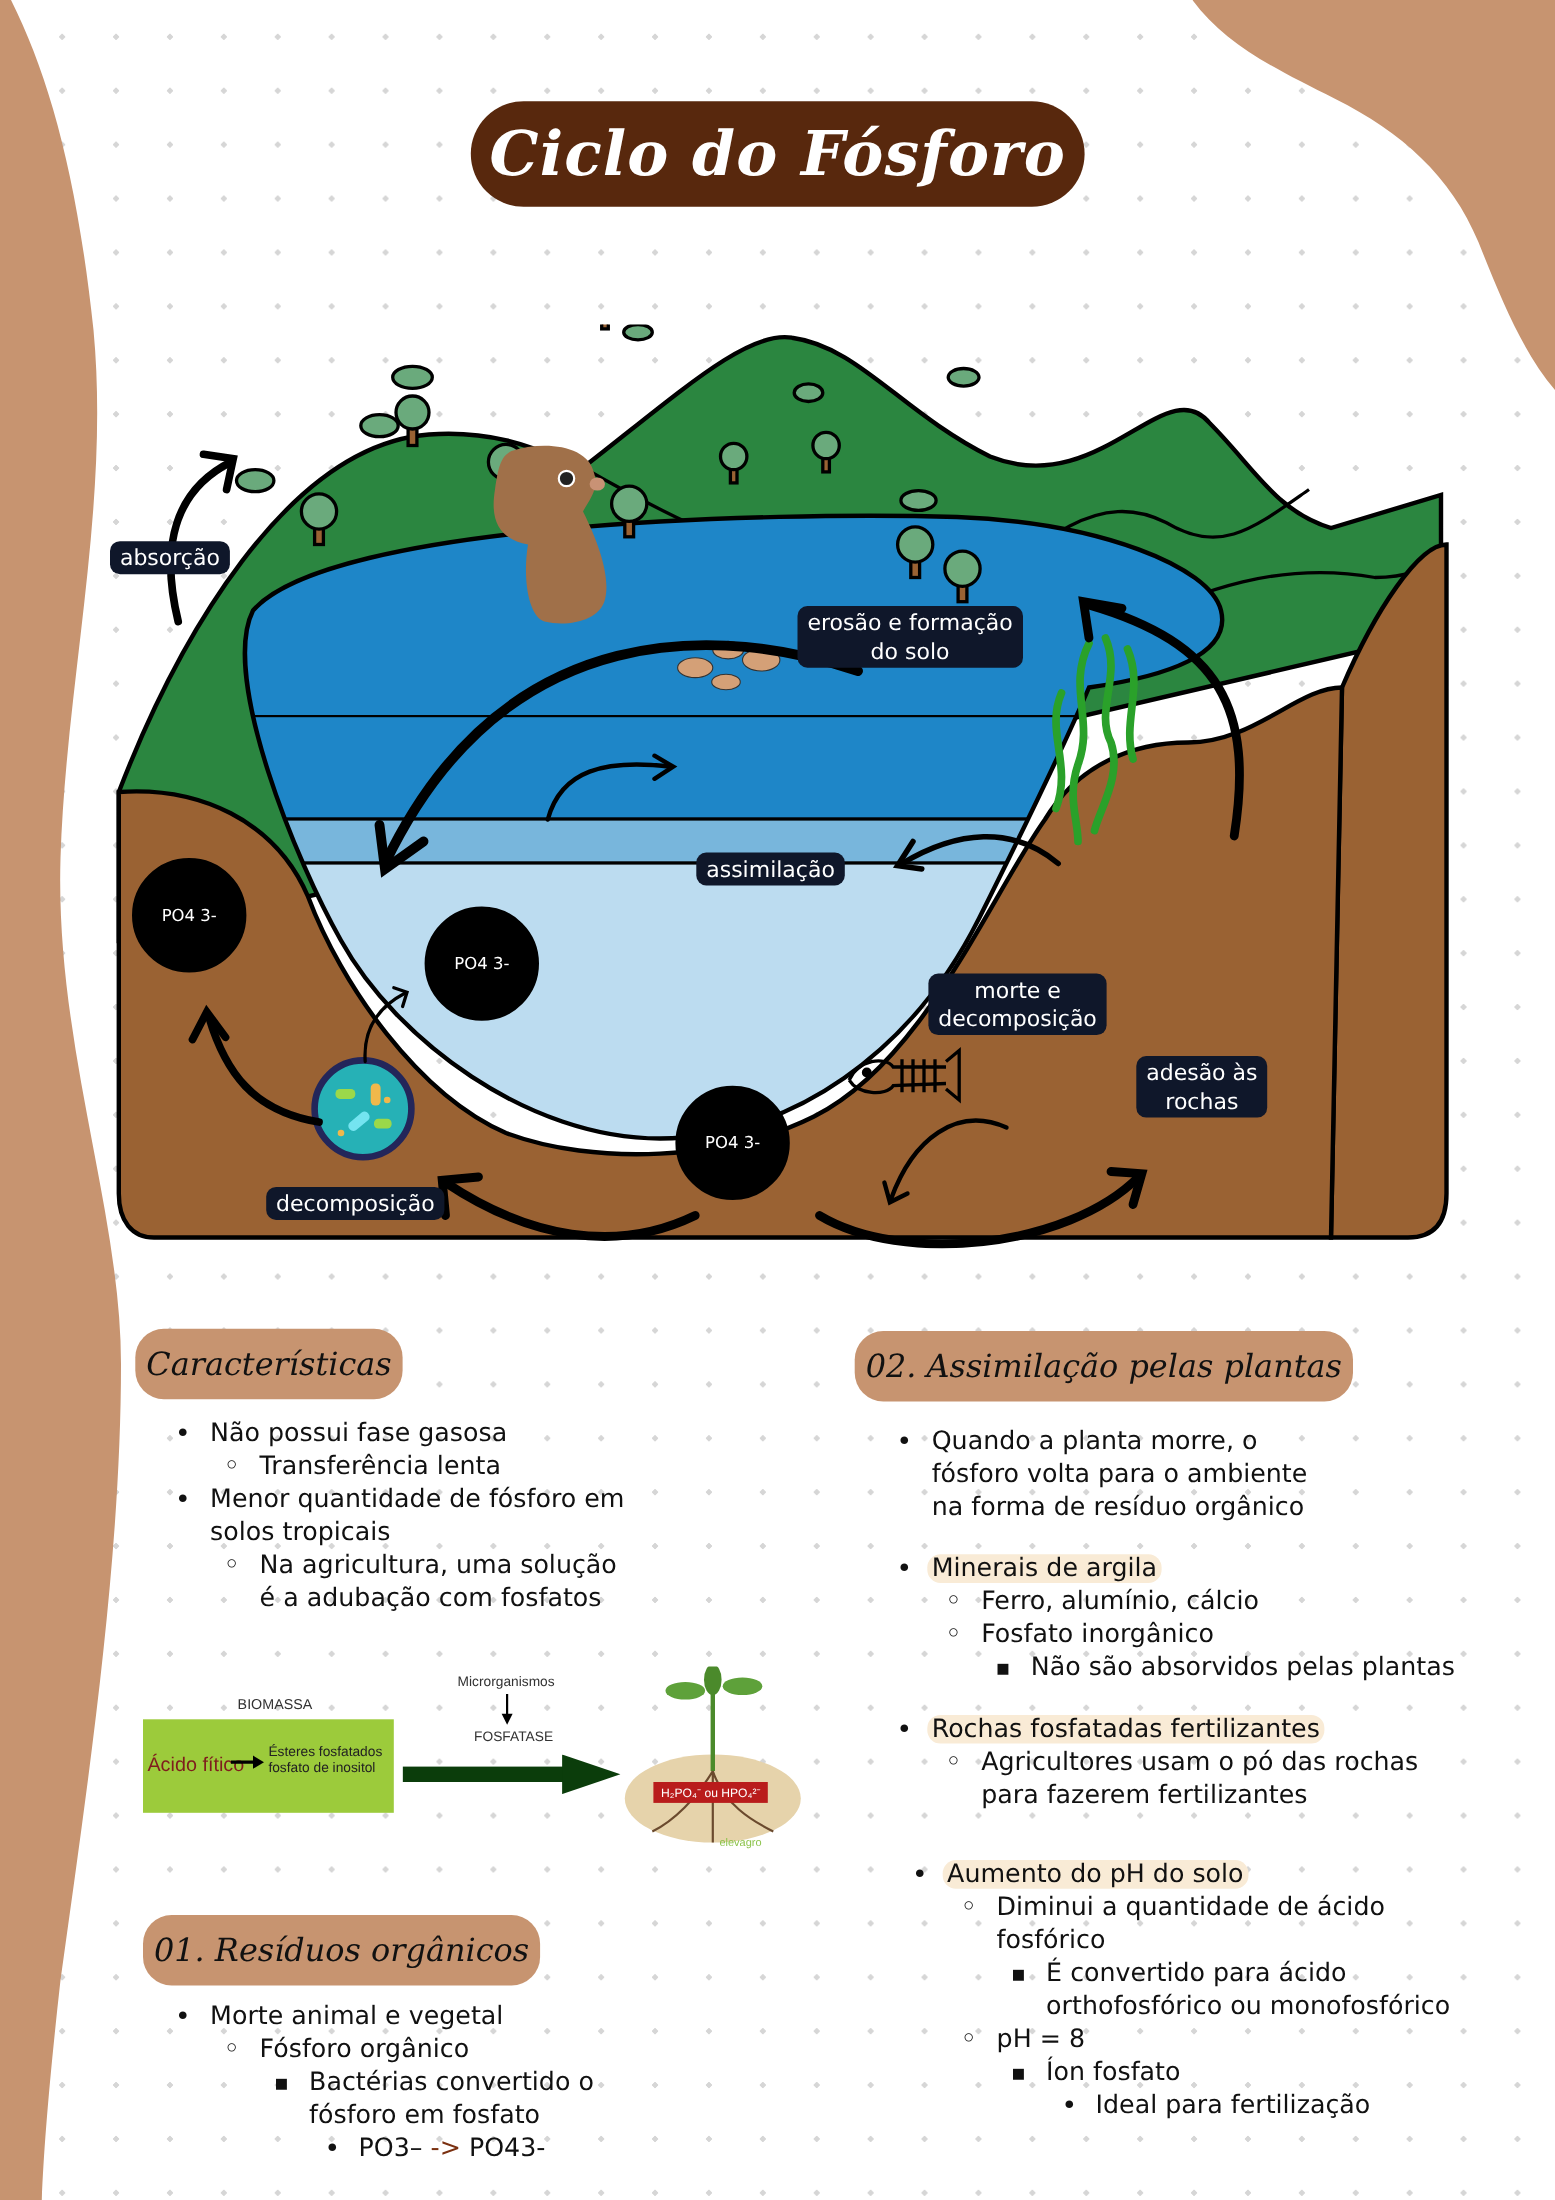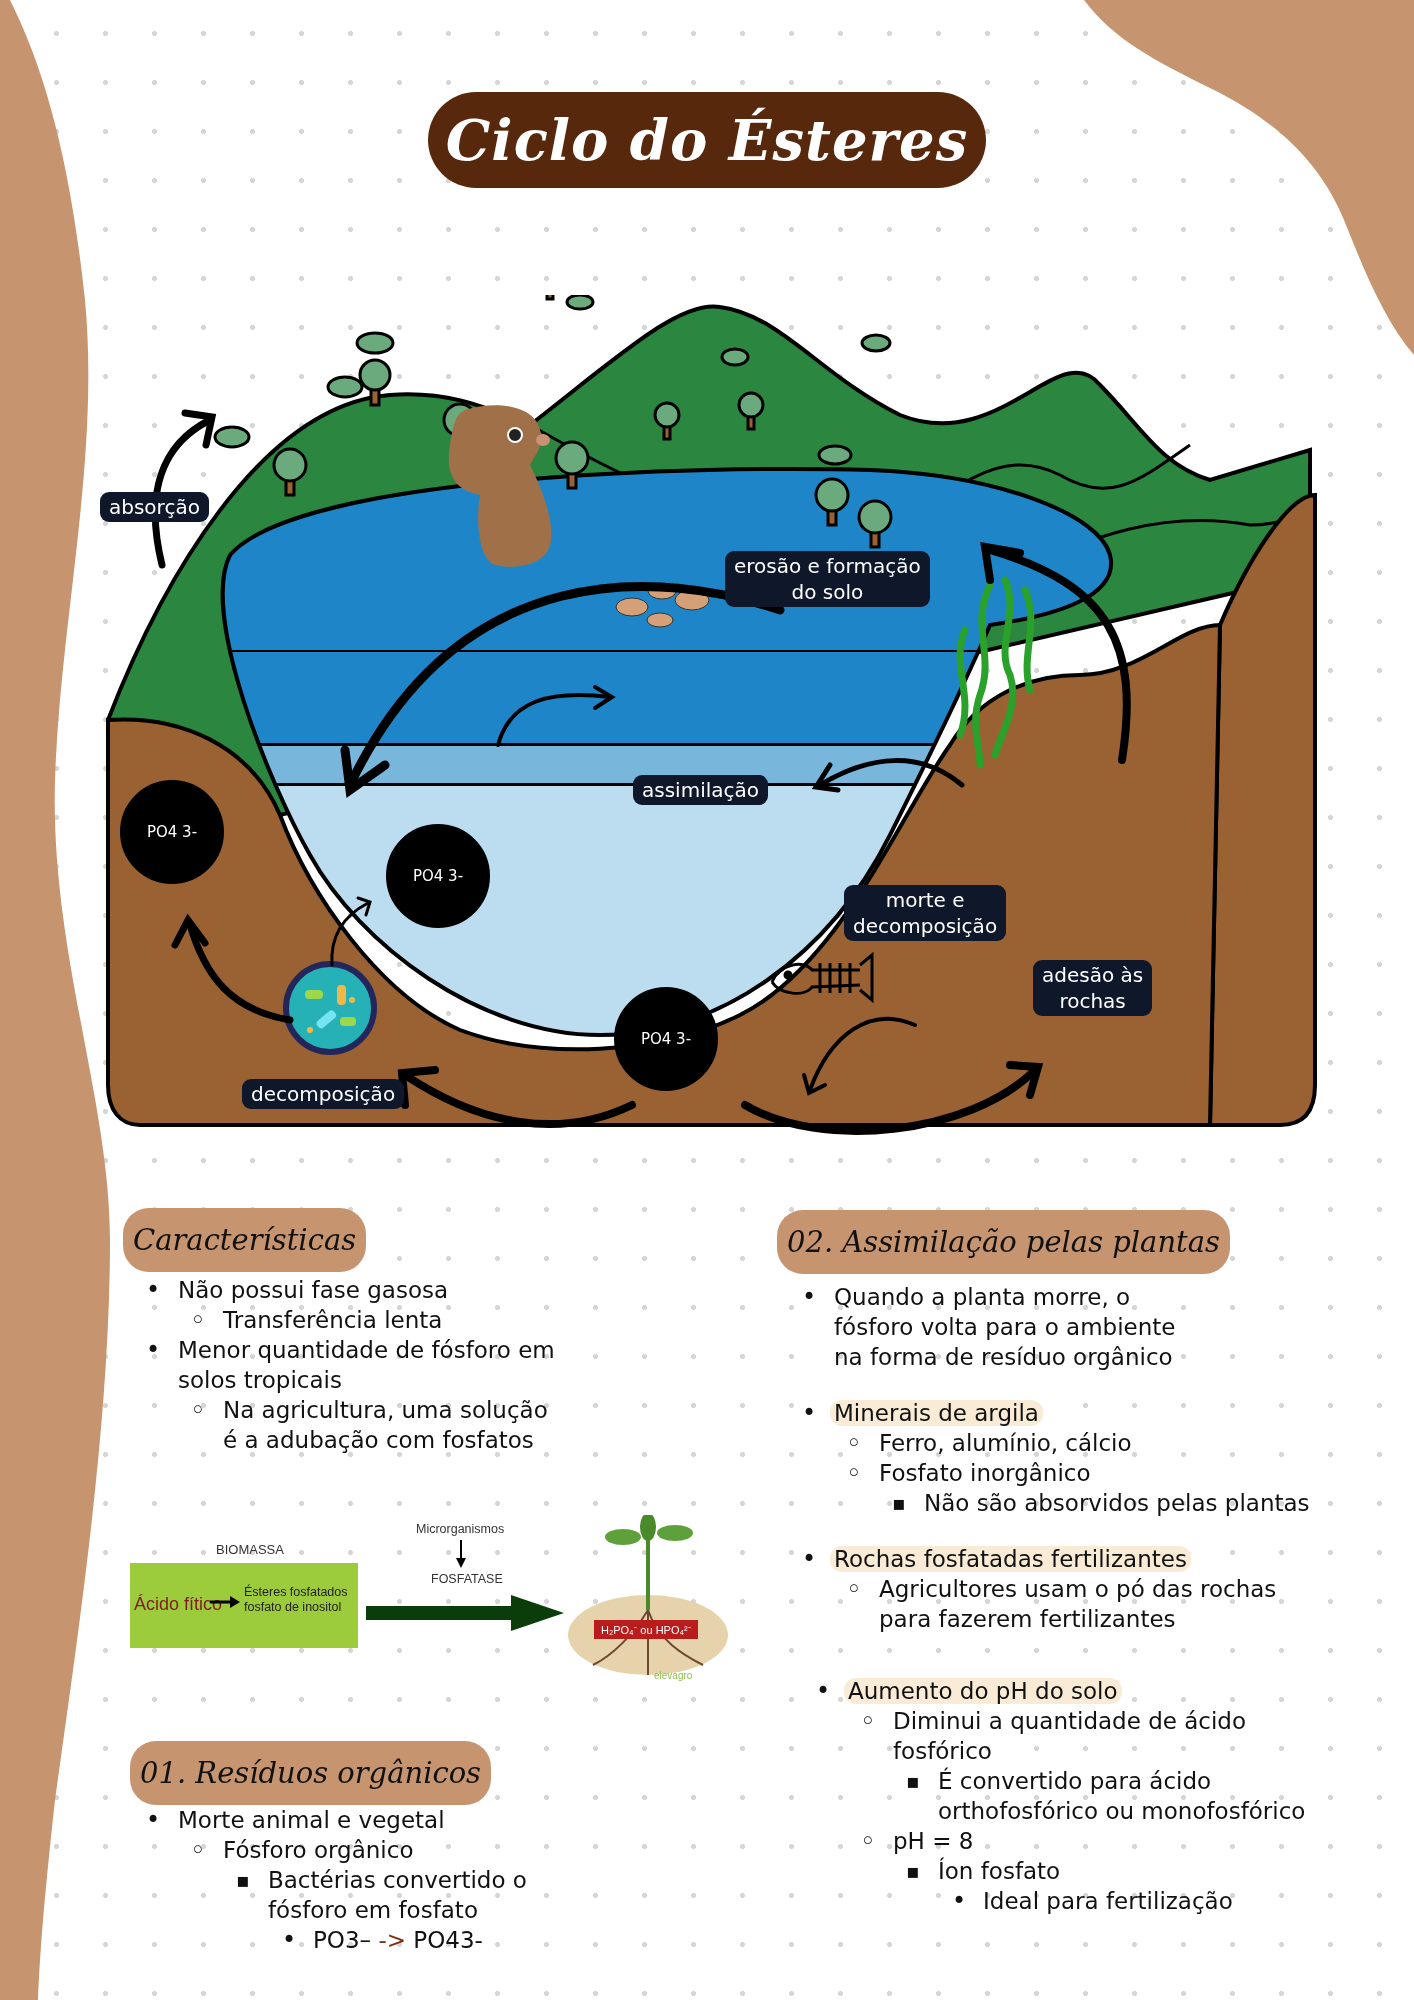--- a/index.html
+++ b/index.html
@@ -35,21 +35,21 @@
     color: #fff; font-size: 15px; display: flex; align-items: center; justify-content: center;
     z-index: 3;
   }
   .section-pill {
     position: absolute; background: #c79470; border-radius: 26px; height: 64px;
     display: flex; align-items: center; padding: 0 10px; z-index: 2;
     font-family: "DejaVu Serif", serif; font-style: italic; font-size: 29px; color: #111;
     white-space: nowrap;
   }
   .notes { position: absolute; z-index: 2; font-size: 23px; line-height: 30px; color: #111; }
-  .notes ul { margin: 0; padding: 0; list-style: none; }
+  .notes ul { margin: 13px; padding: 0; list-style: none; }
   .notes li { position: relative; white-space: pre-line; }
   .notes .l1 { padding-left: 54px; }
   .notes .l2 { padding-left: 99px; }
   .notes .l3 { padding-left: 144px; }
   .notes .l4 { padding-left: 189px; }
   .notes li::before { position: absolute; top: 0; }
   .notes .l1::before { content: "•"; left: 22px; font-size: 24px; }
   .notes .l2::before { content: "◦"; left: 66px; font-size: 26px; }
   .notes .l3::before { content: "▪"; left: 112px; font-size: 20px; }
   .notes .l4::before { content: "•"; left: 158px; font-size: 24px; }
@@ -70,21 +70,21 @@
 <body>
 
 <svg class="blob" width="120" height="2000" style="left:0;top:0">
   <path d="M0,0 L10,0 C45,70 70,160 85,300 C100,460 60,620 55,780 C50,950 110,1100 110,1240 C110,1420 80,1620 55,1800 C45,1890 40,1950 38,2000 L0,2000 Z" fill="#c79470"></path>
 </svg>
 <svg class="blob" width="330" height="360" style="left:1084px;top:0">
   <path d="M0,0 L330,0 L330,355 C300,320 280,270 260,220 C235,160 190,120 130,90 C70,60 30,40 0,0 Z" fill="#c79470"></path>
 </svg>
 
 <div class="title-pill">
-  <span class="title-text">Ciclo do Ésteres</span>
+  <span class="title-text">Ciclo do Fósforo</span>
 </div>
 
 <div class="scene">
   <svg width="1220" height="840" viewBox="0 0 1220 840">
 
     <path d="M8,425 C60,290 160,110 290,100 C360,95 400,120 430,130 C520,60 580,5 620,12 C680,20 720,80 800,120 C900,160 960,40 1000,90 C1040,130 1060,170 1110,185 L1210,155 L1210,280 L8,560 Z" fill="#2b8640" stroke="#000" stroke-width="4"></path>
     <path d="M430,130 C500,170 560,200 620,215 C700,230 780,260 840,260" fill="none" stroke="#000" stroke-width="3"></path>
     <path d="M770,265 C850,190 900,150 960,180 C1010,210 1040,185 1090,150" fill="none" stroke="#000" stroke-width="3"></path>
     <path d="M880,290 C960,260 1040,210 1150,230 C1180,230 1200,220 1210,215" fill="none" stroke="#000" stroke-width="3"></path>
 

